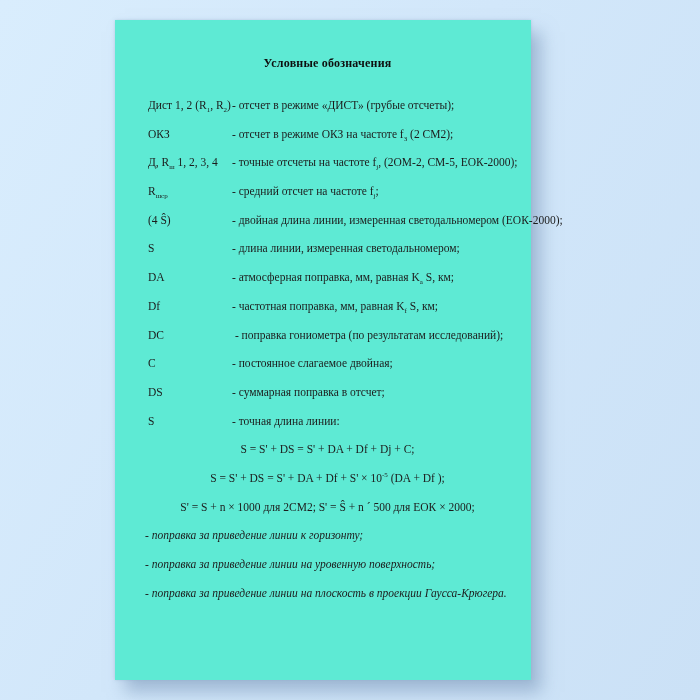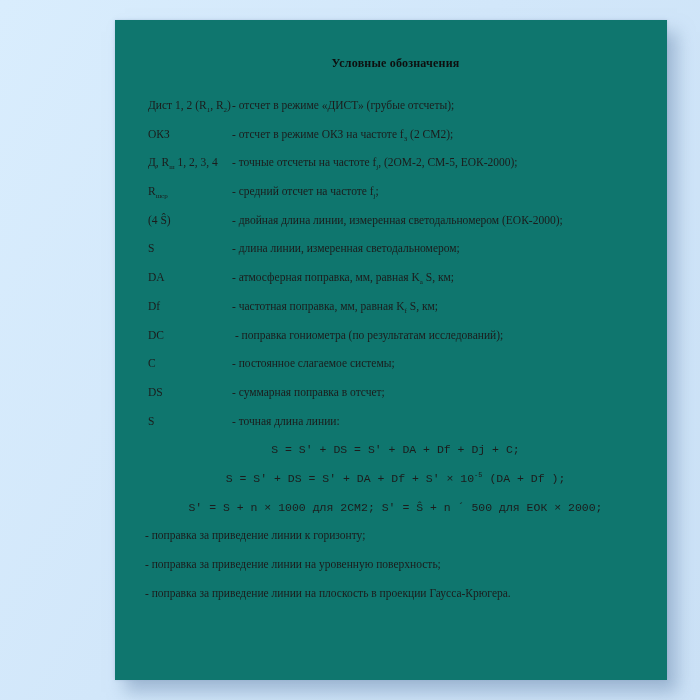--- a/index.html
+++ b/index.html
@@ -7,43 +7,43 @@
     width: 700px; height: 700px;
     background: linear-gradient(120deg, #d9edfd 0%, #d2e7fa 45%, #cbe1f6 100%);
     position: relative;
     overflow: hidden;
     font-family: "Liberation Serif", "DejaVu Serif", serif;
     color: #1c1c1c;
   }
   .sheet {
     position: absolute;
     left: 115px; top: 20px;
-    width: 552px; height: 660px;
-    background: #0f766e;
+    width: 416px; height: 660px;
+    background: #5eead4;
     box-shadow: 0 0 3px rgba(140,160,190,0.40),
                 10px 12px 16px rgba(118,148,182,0.55);
   }
   .sheet-inner { padding: 36px 24px 0 33px; }
   .doc-title {
     text-align: center;
     font-weight: bold;
     font-size: 12px;
     letter-spacing: 0.2px;
     color: #0e0e0e;
   }
   .rows { margin-top: 28px; }
   .row { display: flex; align-items: flex-start; height: 28.7px; }
   .term { flex: none; width: 84px; font-size: 11.5px; white-space: nowrap; }
   .desc { font-size: 11.5px; white-space: nowrap; text-align: right; }
   sub { font-size: 7px; line-height: 0; }
   sup { font-size: 7px; line-height: 0; }
-  .formulas { text-align: center; font-family: Liberation Mono, monospace; }
+  .formulas { text-align: center; }
   .formula { height: 28.7px; font-size: 11.5px; white-space: nowrap; }
   .notes { margin-left: -3px; }
-  .note { height: 28.7px; font-size: 11.5px; white-space: nowrap; }
+  .note { height: 28.7px; font-size: 11.5px; white-space: nowrap; font-style: italic; }
 </style>
 </head>
 <body>
 
 <div class="sheet">
   <div class="sheet-inner">
 
     <div class="doc-title">Условные обозначения</div>
 
     <div class="rows">
@@ -78,21 +78,21 @@
       <div class="row">
         <span class="term">Df</span>
         <span class="desc">- частотная поправка, мм, равная K<sub>f</sub> S, км;</span>
       </div>
       <div class="row">
         <span class="term">DC</span>
         <span class="desc">&nbsp;- поправка гониометра (по результатам исследований);</span>
       </div>
       <div class="row">
         <span class="term">C</span>
-        <span class="desc">- постоянное слагаемое системы;</span>
+        <span class="desc">- постоянное слагаемое двойная;</span>
       </div>
       <div class="row">
         <span class="term">DS</span>
         <span class="desc">- суммарная поправка в отсчет;</span>
       </div>
       <div class="row">
         <span class="term">S</span>
         <span class="desc">- точная длина линии:</span>
       </div>
     </div>

